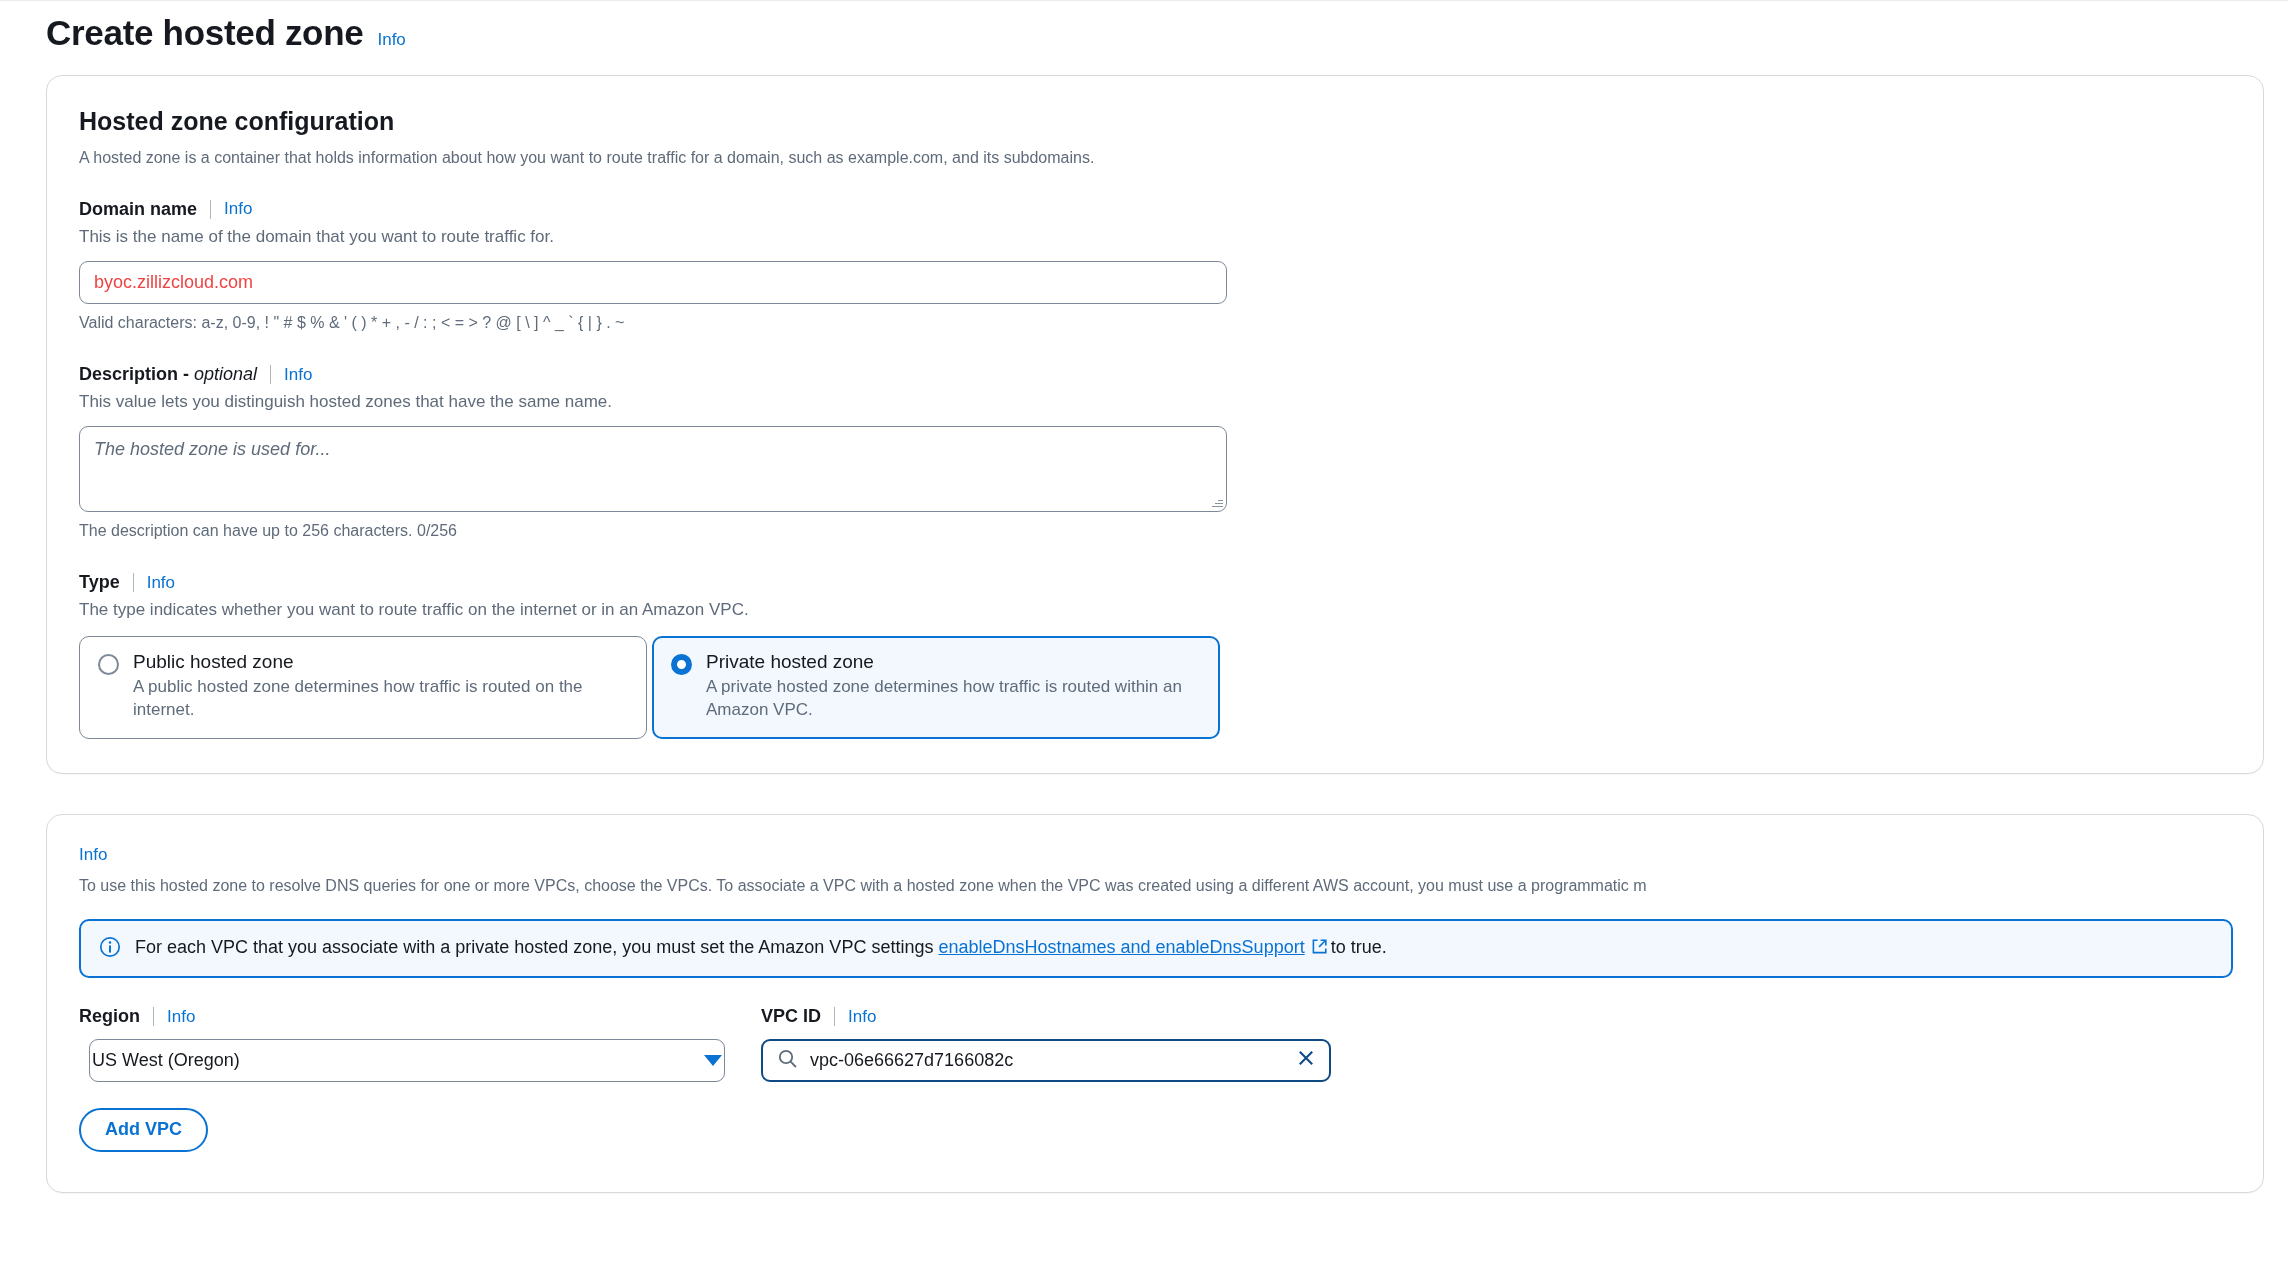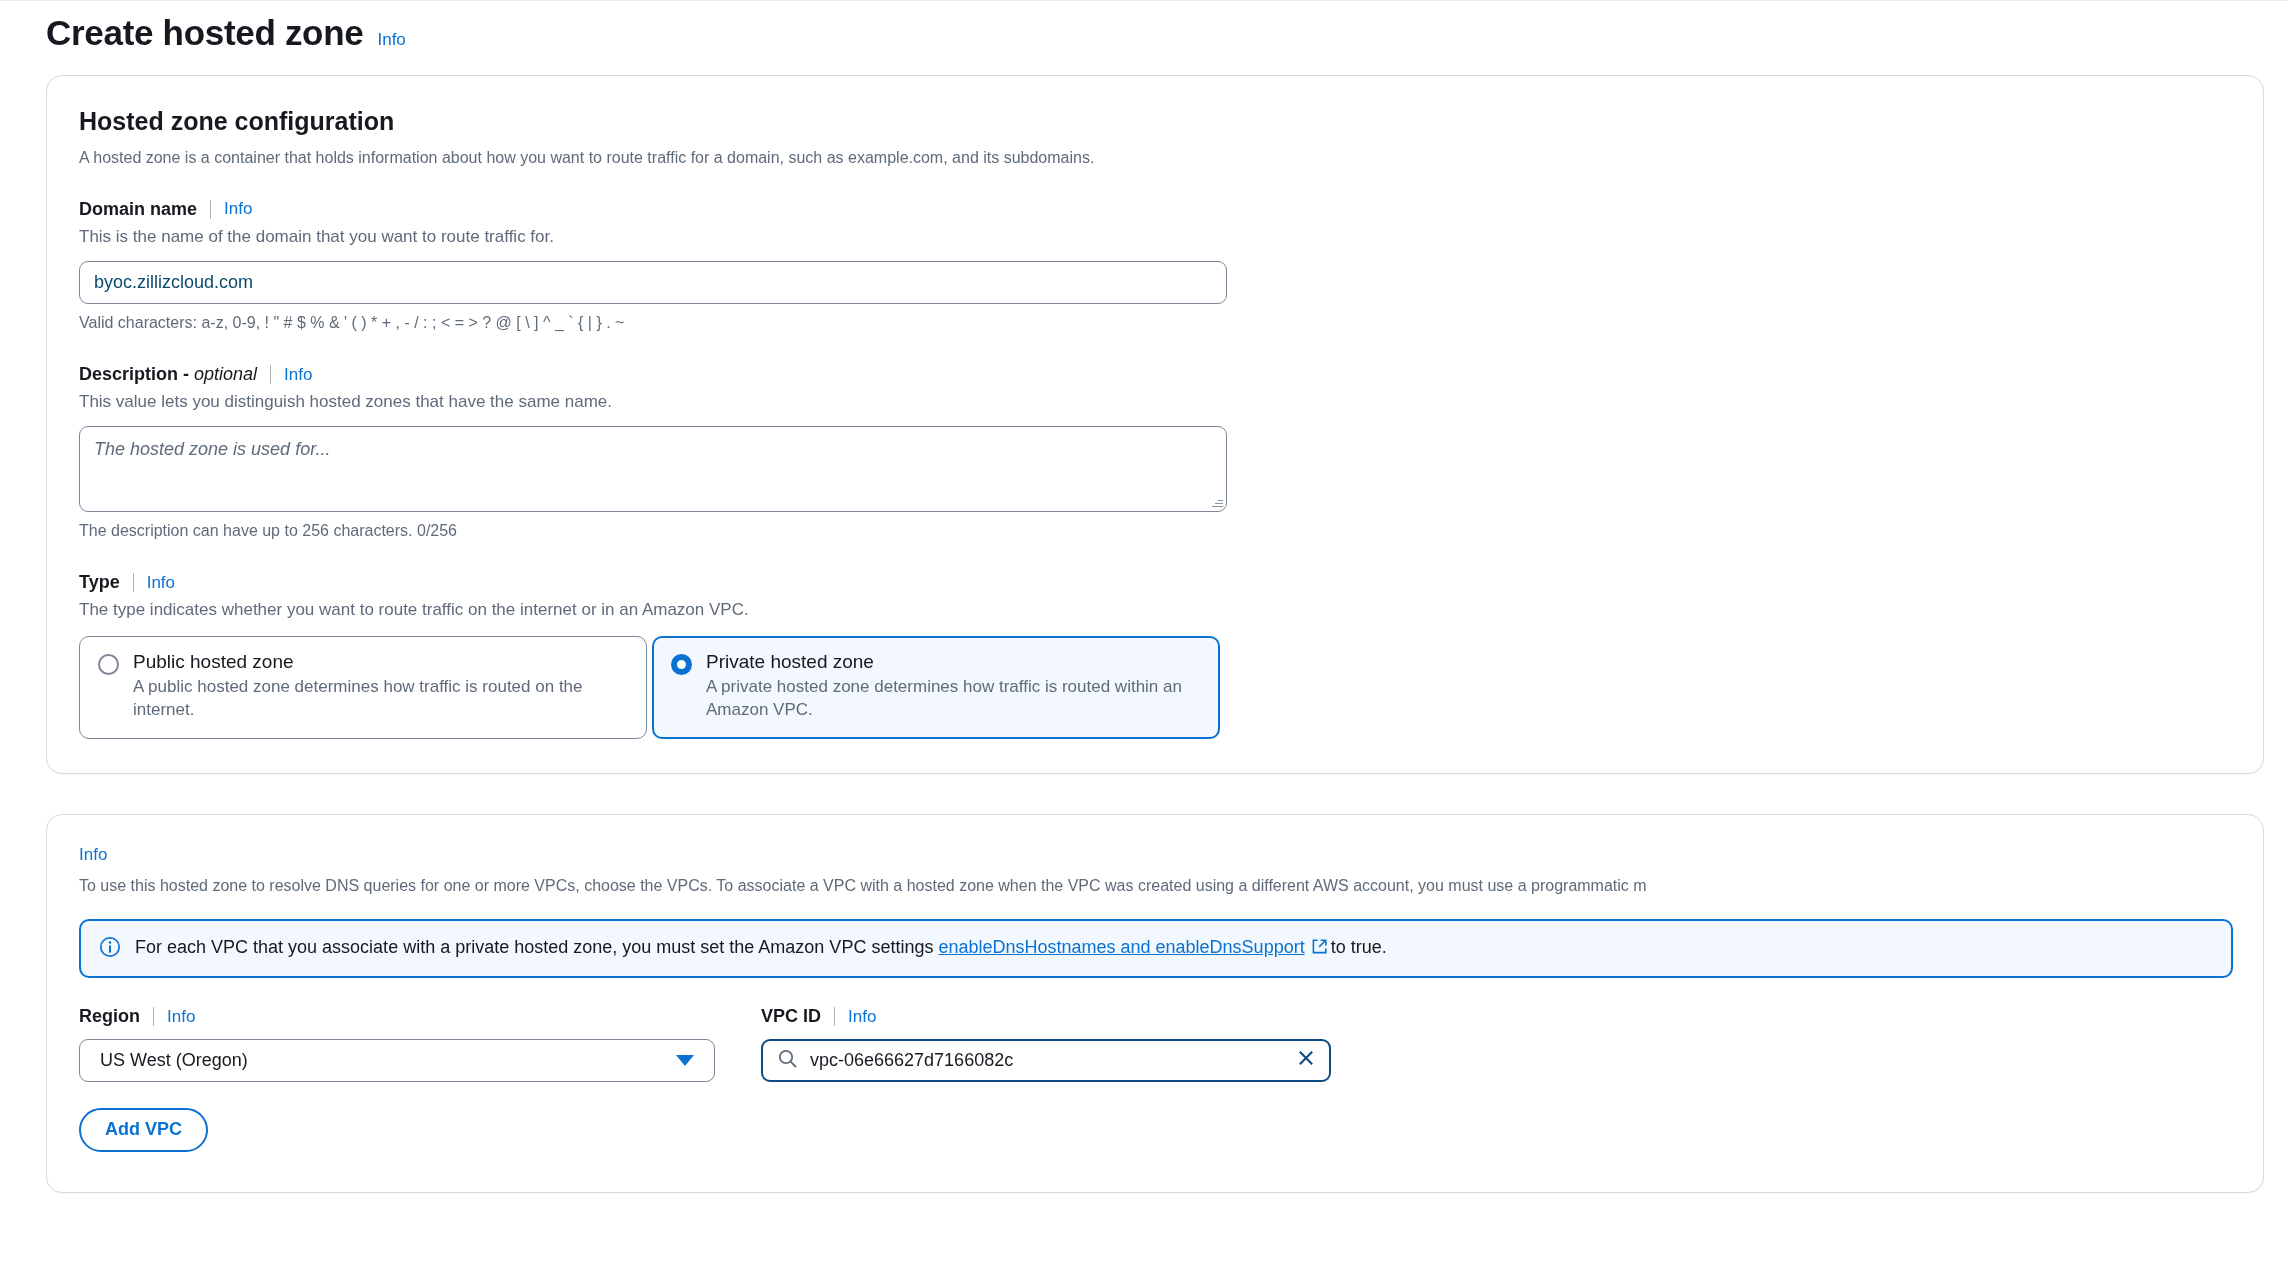--- a/index.html
+++ b/index.html
@@ -119,21 +119,21 @@
     margin-top: 12px;
     width: 1148px;
     height: 43px;
     border: 1px solid #7d8998;
     border-radius: 9px;
     background: #ffffff;
     display: flex;
     align-items: center;
     padding: 0 14px;
     font-size: 18px;
-    color: #0c4a6e;
+    color: #ef4444;
   }
   .textarea-box {
     margin-top: 12px;
     width: 1148px;
     height: 86px;
     border: 1px solid #7d8998;
     border-radius: 9px;
     background: #ffffff;
     position: relative;
     padding: 12px 14px;
@@ -242,23 +242,24 @@
   .select-box {
     margin-top: 12px;
     width: 636px;
     height: 43px;
     border: 1px solid #7d8998;
     border-radius: 9px;
     background: #ffffff;
     display: flex;
     align-items: center;
     justify-content: space-between;
-    padding: 0 20px;
-    font-size: 18px;
-    color: #16191f;
+    padding: 0 2px;
+    font-size: 18px;
+    color: #16191f;
+    margin-left: 10px;
   }
   .caret {
     width: 0; height: 0;
     border-left: 9px solid transparent;
     border-right: 9px solid transparent;
     border-top: 11px solid #0972d3;
   }
   .search-box {
     margin-top: 12px;
     width: 570px;

